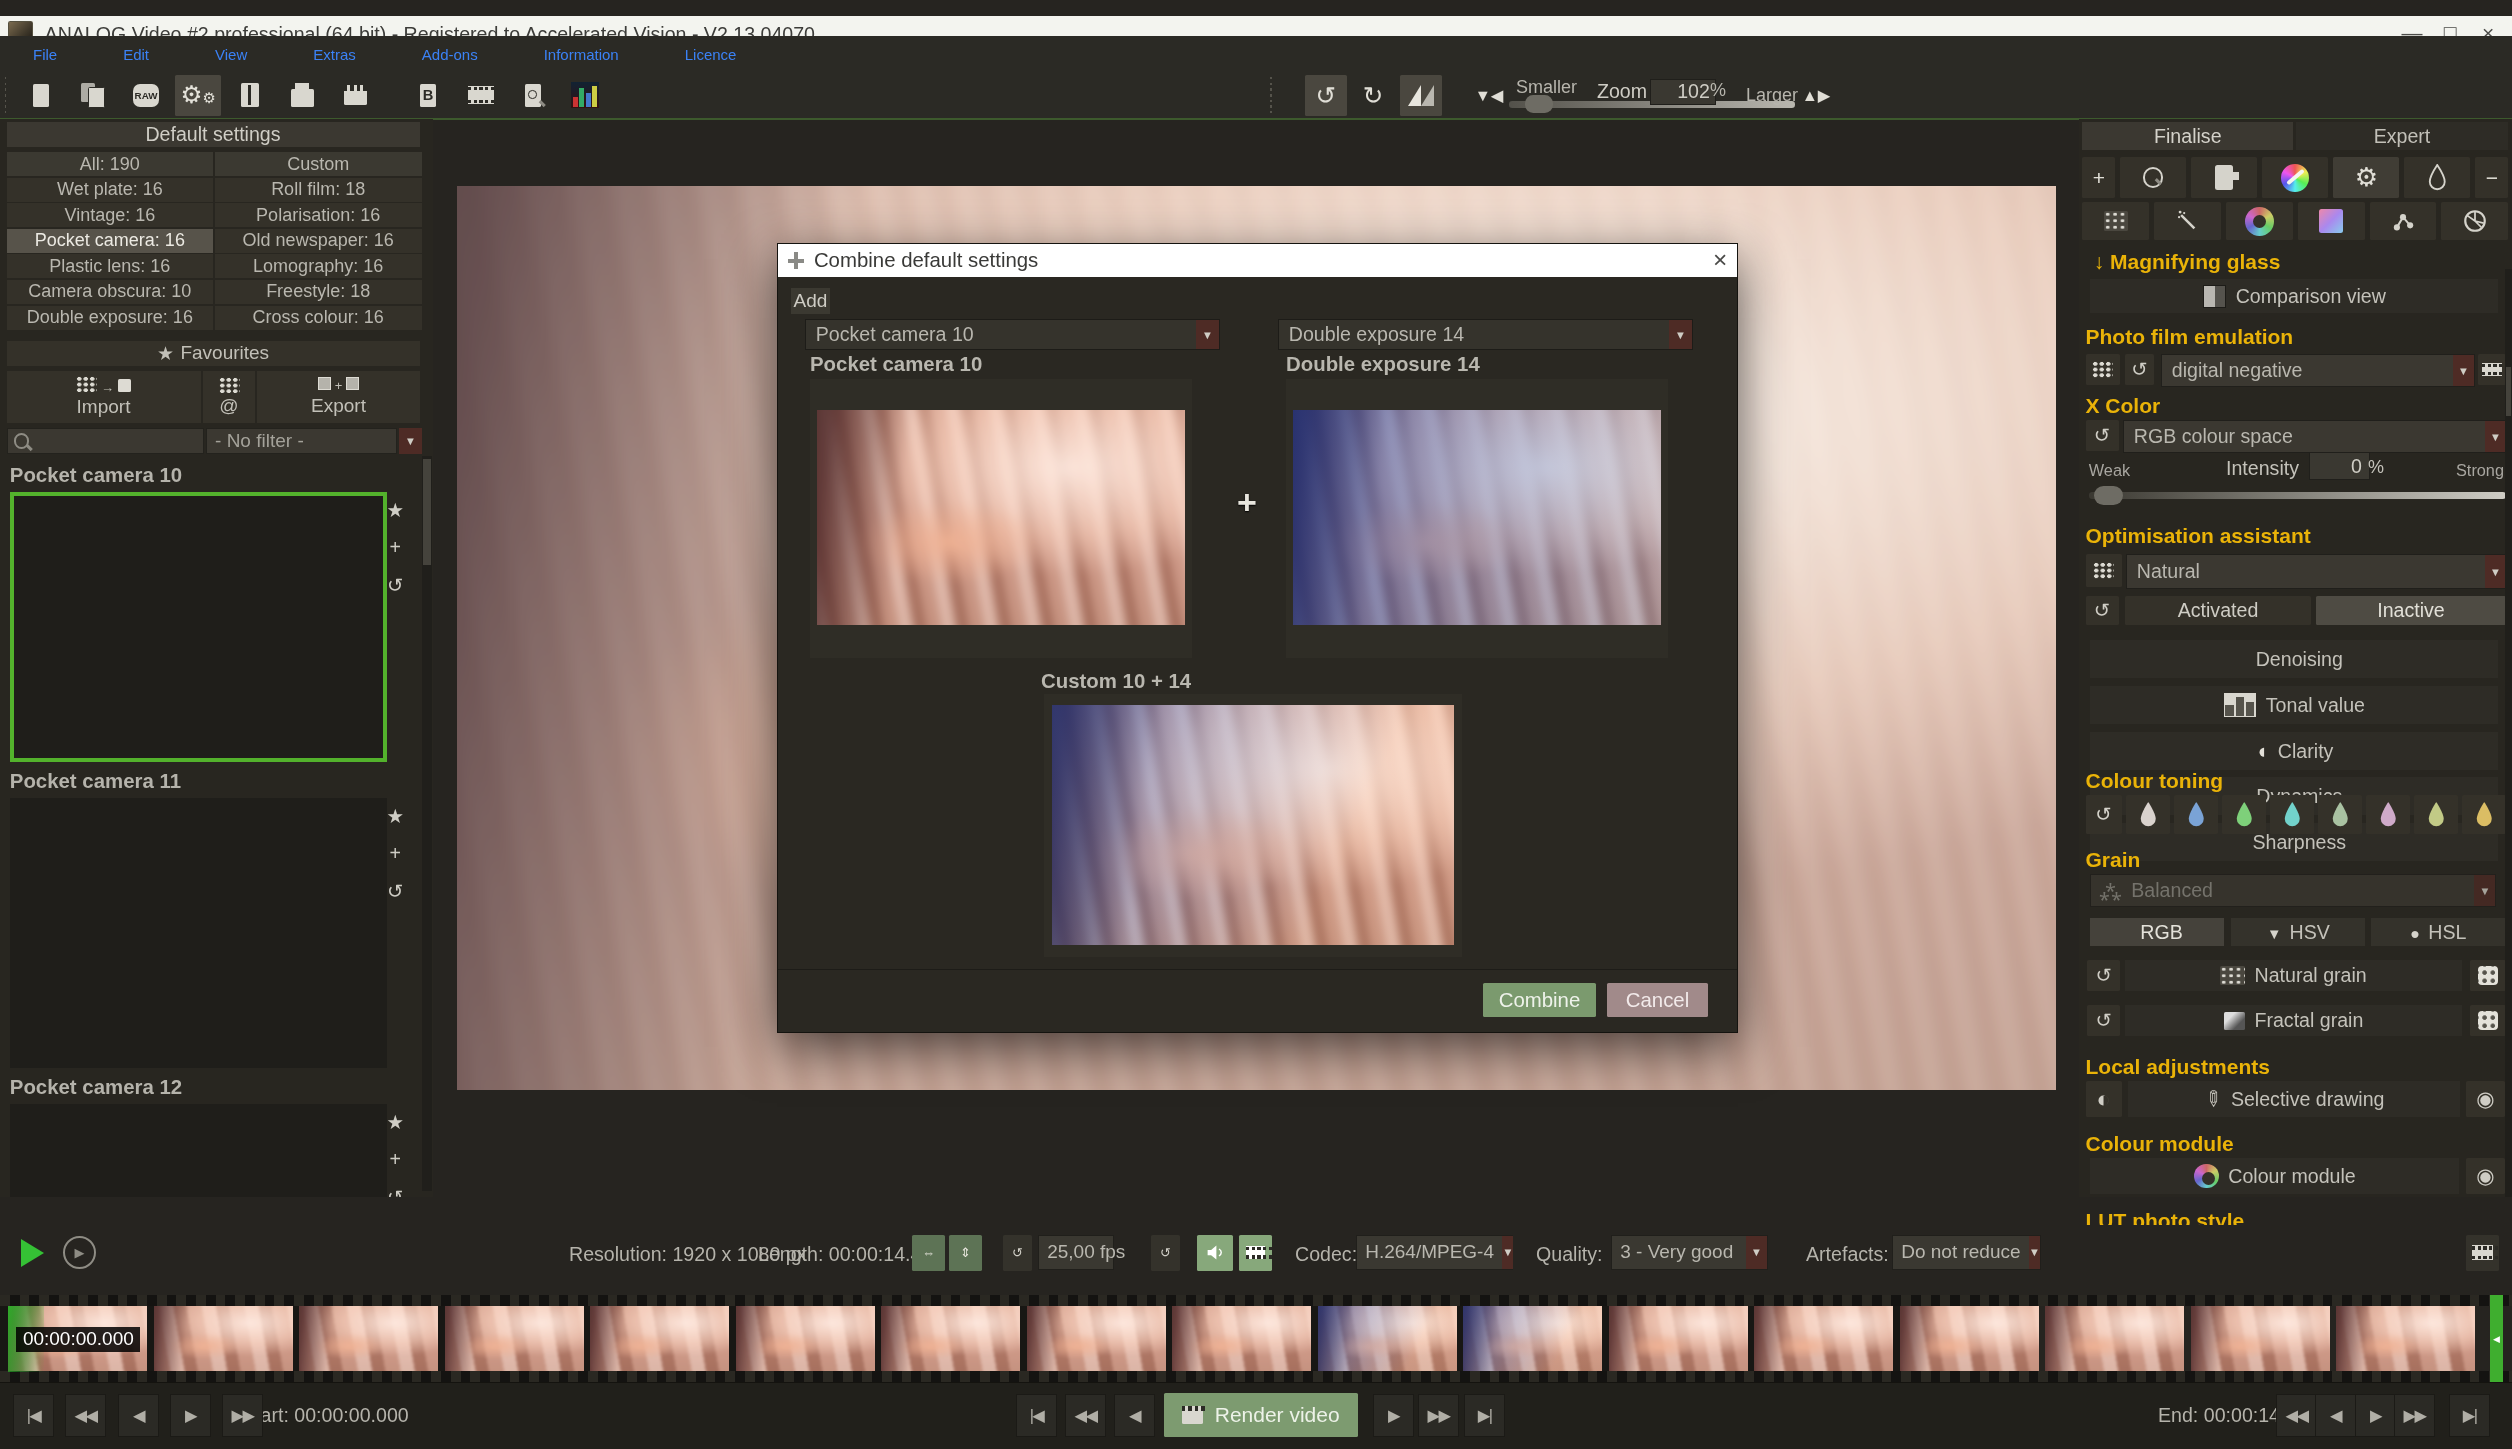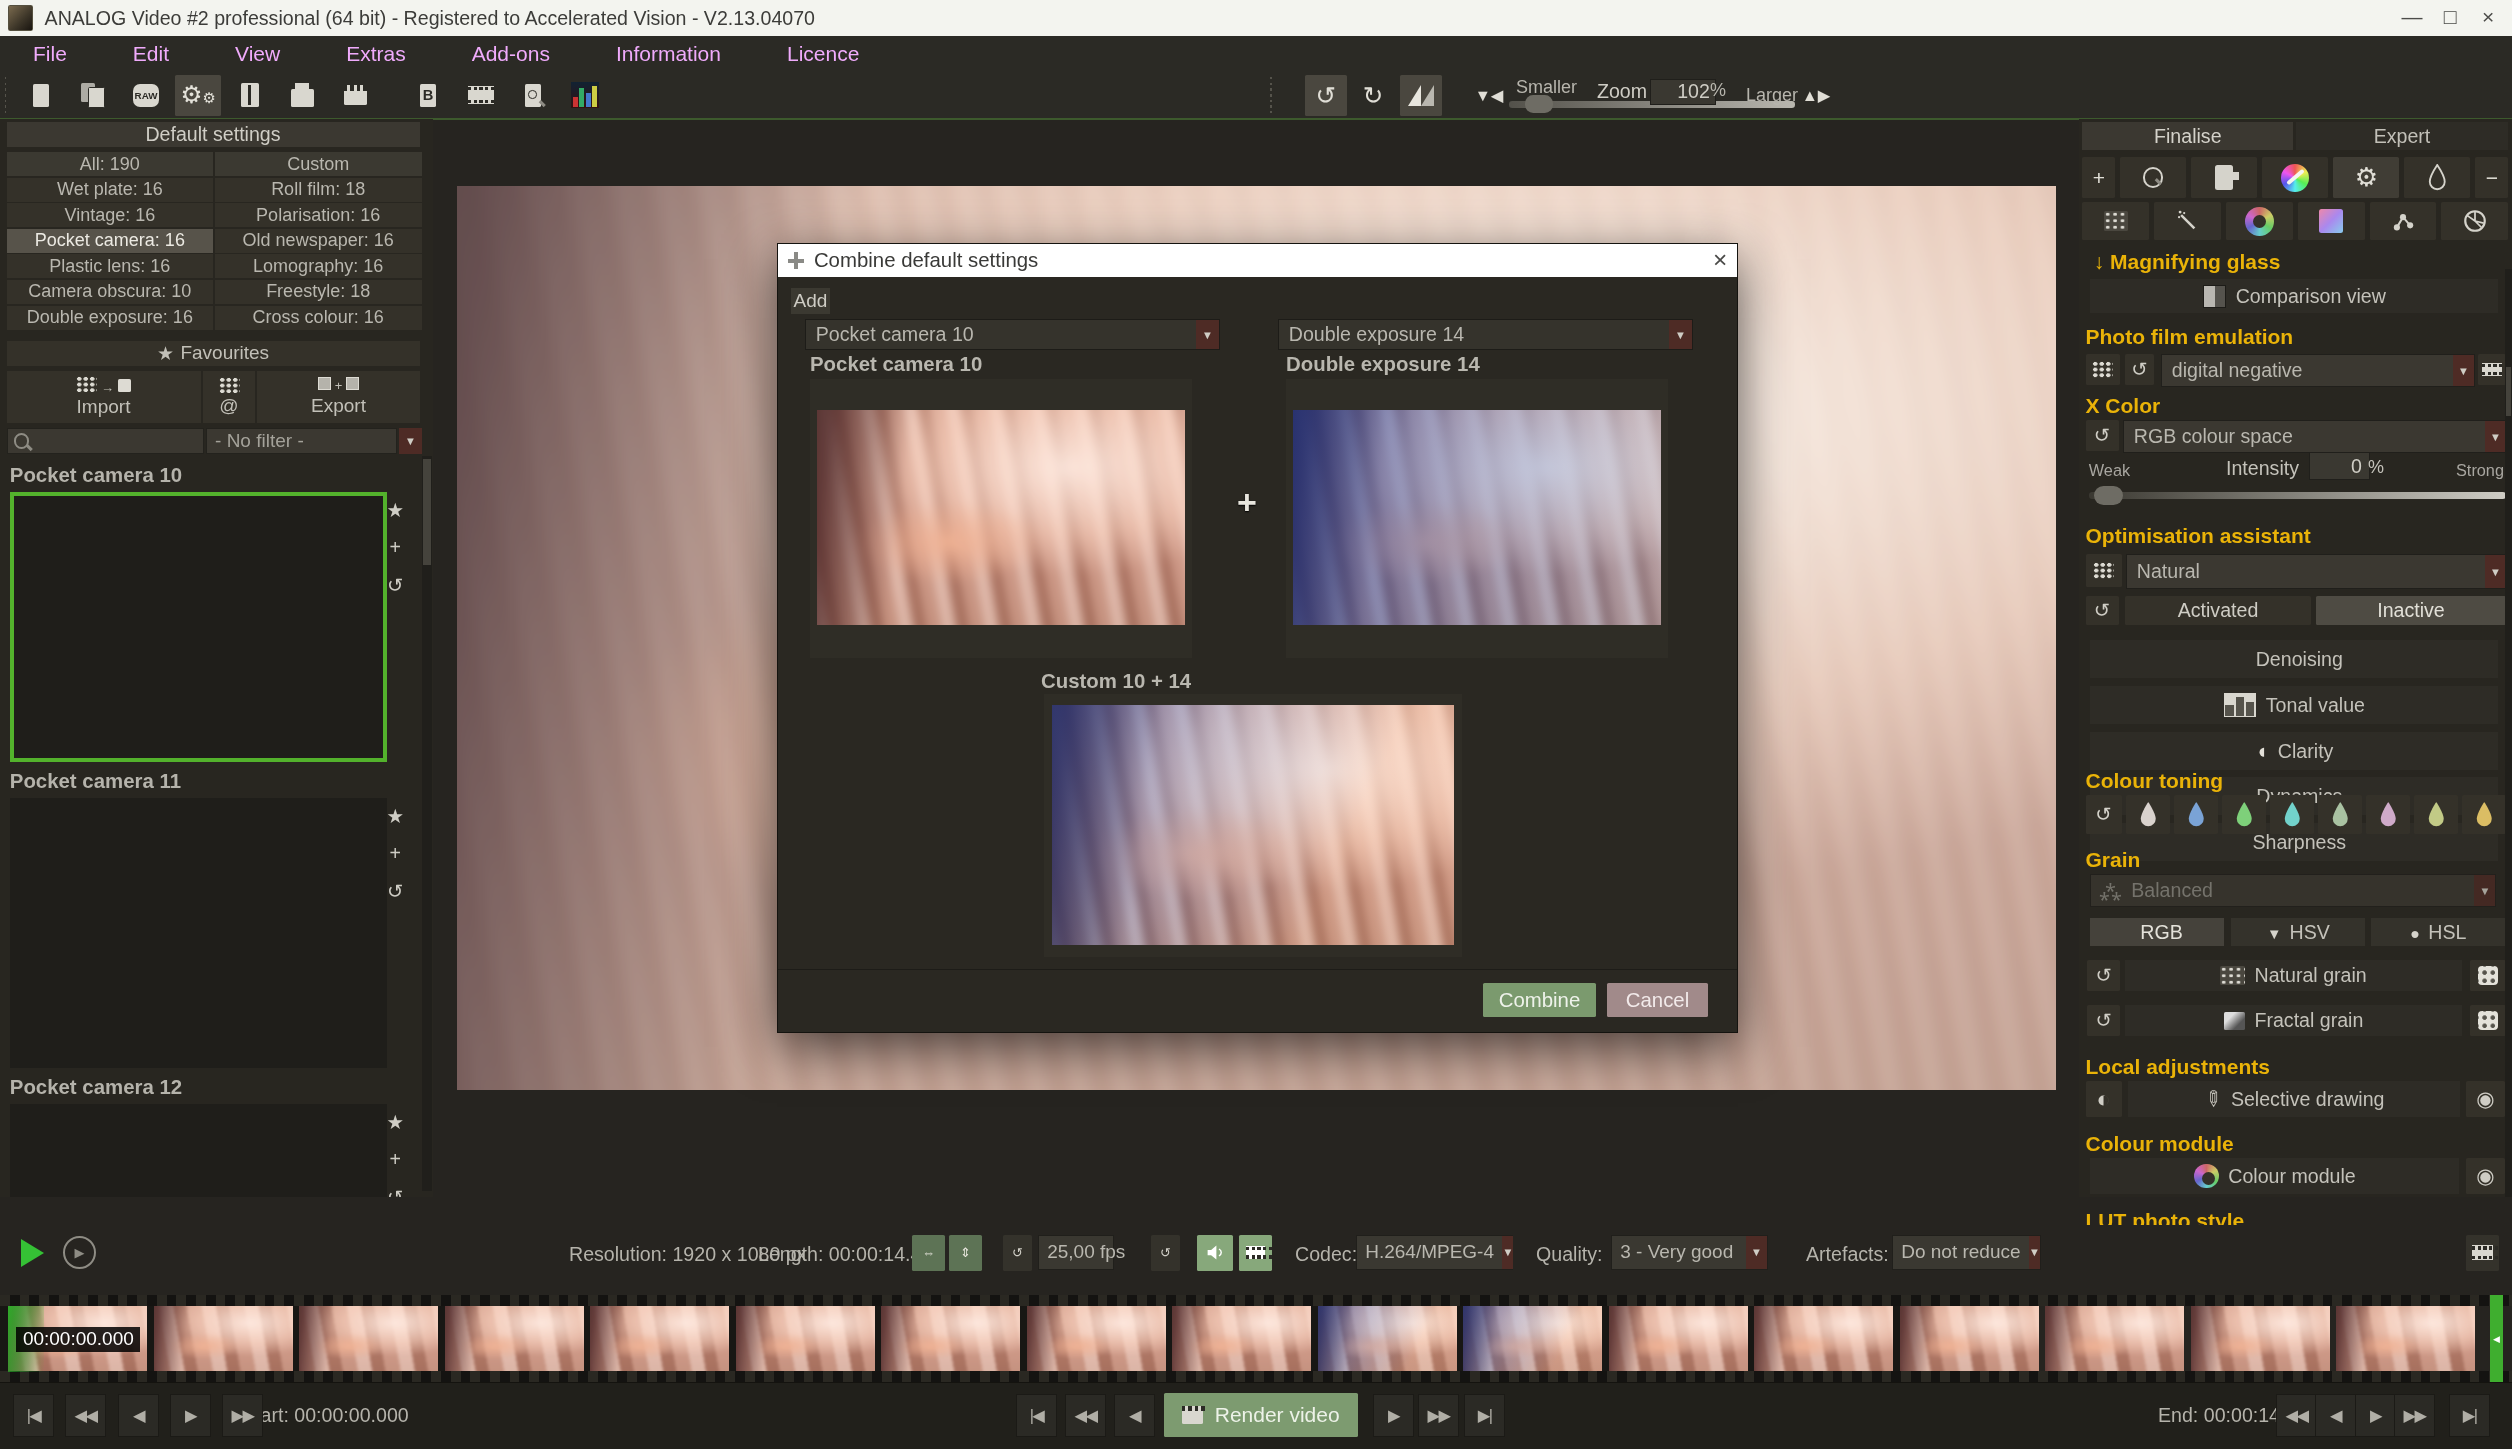--- a/index.html
+++ b/index.html
@@ -1,27 +1,27 @@
 <!DOCTYPE html>
 <html style="font-size:13px"><head>
 <meta charset="utf-8">
 <style>
   html,body{margin:0;padding:0;background:#1b1a17;}
   body{font-family:"Liberation Sans",sans-serif;-webkit-font-smoothing:antialiased;}
   #app{position:relative;width:2512px;height:1449px;background:#262420;overflow:hidden;color:#c8c6be;}
   .abs{position:absolute;}
   
-  #titlebar{left:0;top:0;width:2512px;height:36px;background:#f3f4ef;border-bottom:1.6px solid #9fb18e;display:flex;align-items:center;}
+  #titlebar{left:0;top:16px;width:2512px;height:36px;background:#f3f4ef;border-bottom:1.6px solid #9fb18e;display:flex;align-items:center;}
   #appicon{width:23px;height:24.5px;margin-left:8.2px;background:linear-gradient(135deg,#7a6a4e,#3c3528 60%,#191510);border:0.8px solid #55503f;border-radius:1.6px;}
   #titletext{margin-left:11.4px;font-size:19.6px;color:#3c3c39;}
   .winbtn{width:38px;height:33px;display:flex;align-items:center;justify-content:center;color:#4c4c49;font-size:21px;}
   #winbtns{position:absolute;right:4.9px;top:0;display:flex;}
   
   #menubar{left:0;top:36px;width:2512px;height:36px;background:#2b2a25;display:flex;align-items:center;}
-  .menu-item{padding:0 33px;font-size:21px;color:#f0abfc;height:36px;display:flex;align-items:center;}
+  .menu-item{padding:0 33px;font-size:15px;color:#3b82f6;height:36px;display:flex;align-items:center;}
   #toolbar{left:0;top:72px;width:2512px;height:46px;background:#2b2a25;}
   .tb-sep{position:absolute;top:4.9px;width:1.6px;height:36px;background:repeating-linear-gradient(180deg,#55534b 0 2.5px,transparent 2.5px 5.7px);}
   .tb-btn{position:absolute;top:2.5px;width:46px;height:41px;display:flex;align-items:center;justify-content:center;border-radius:1.6px;color:#dddbd3;}
   .tb-btn.active{background:#4a473f;}
   .shape-doc{width:16.3px;height:23px;background:#d9d7cf;border-radius:1.6px;}
   .shape-doc2{position:relative;width:24.5px;height:24.5px;}
   .shape-doc2 i{position:absolute;width:14.7px;height:19.6px;background:#d9d7cf;border-radius:1.6px;}
   .shape-doc2 i:first-child{left:0;top:0;opacity:.75;}
   .shape-doc2 i:last-child{left:7.4px;top:4.1px;border:0.8px solid #2b2a25;}
   .shape-raw{width:26px;height:23px;background:#d9d7cf;border-radius:7px;color:#2b2a25;font-weight:bold;font-size:9.8px;display:flex;align-items:center;justify-content:center;}

